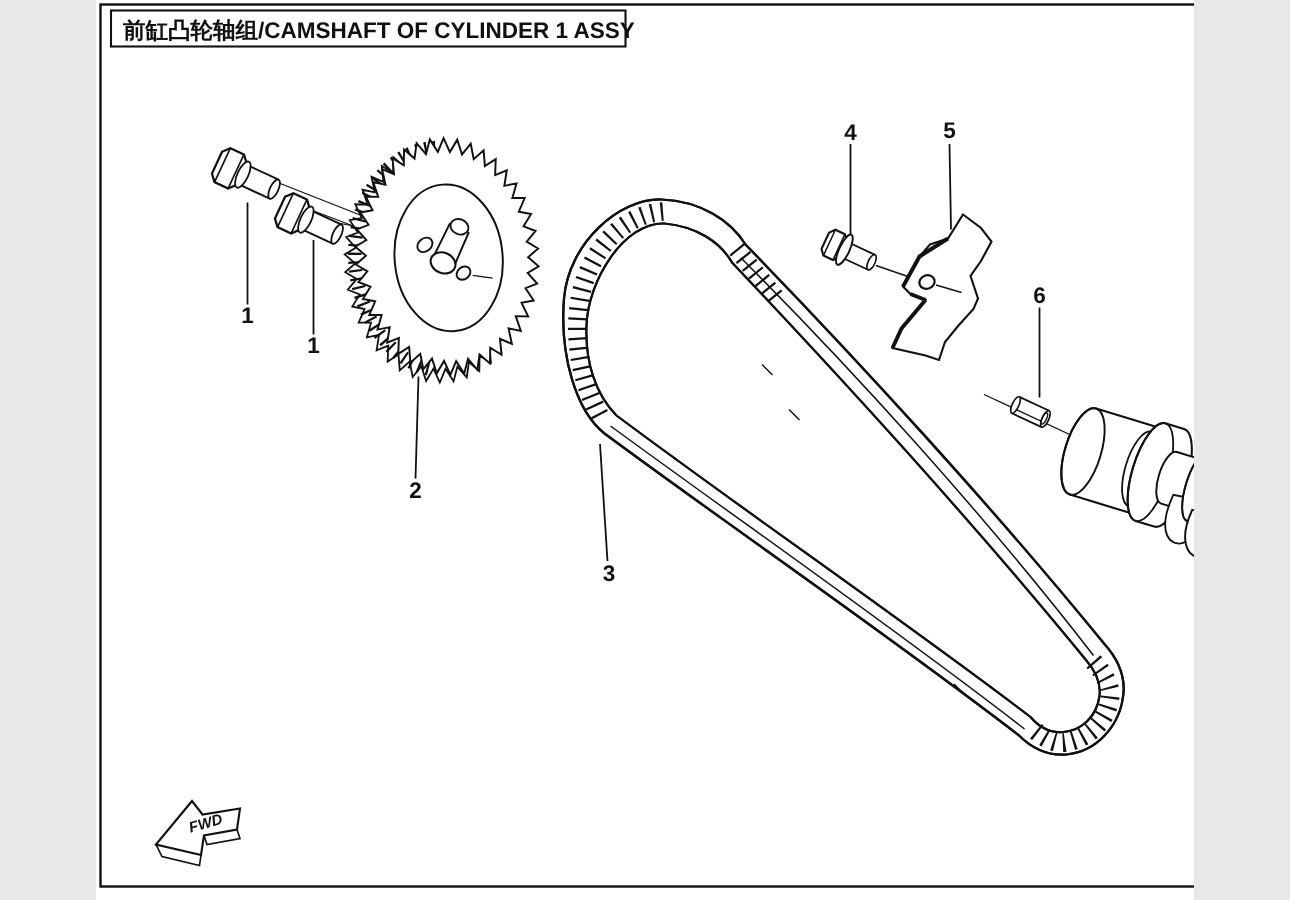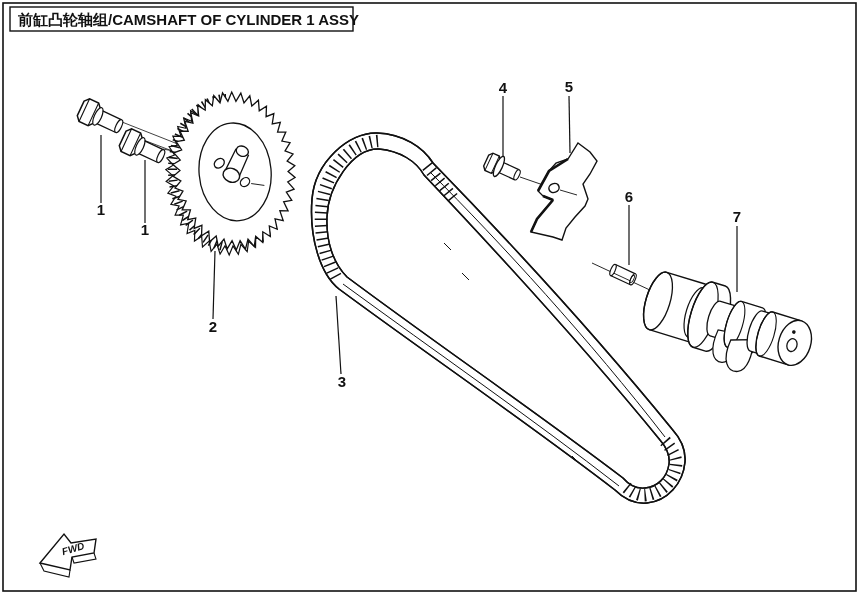--- a/index.html
+++ b/index.html
@@ -1,17 +1,17 @@
 <!DOCTYPE html>
 <html><head>
 <meta charset="utf-8">
 <style>
   html,body{margin:0;padding:0;background:#e8e8e8;}
   .page{
-    width:860px;height:600px;background:#ffffff;position:relative;
+    width:732px;height:600px;background:#ffffff;position:relative;
     font-family:"Liberation Sans", sans-serif;
     margin:0 auto;overflow:hidden;
   }
   svg text{font-family:"Liberation Sans", sans-serif;}
   .callout{font-size:15px;font-weight:bold;fill:#111;}
   .titleText{font-size:15px;font-weight:bold;fill:#111;letter-spacing:0px;}
   .fwdText{font-size:10px;font-weight:bold;font-style:italic;fill:#111;}
   .ln{stroke:#111;fill:none;}
   .w{fill:#ffffff;stroke:#111;}
 </style>

